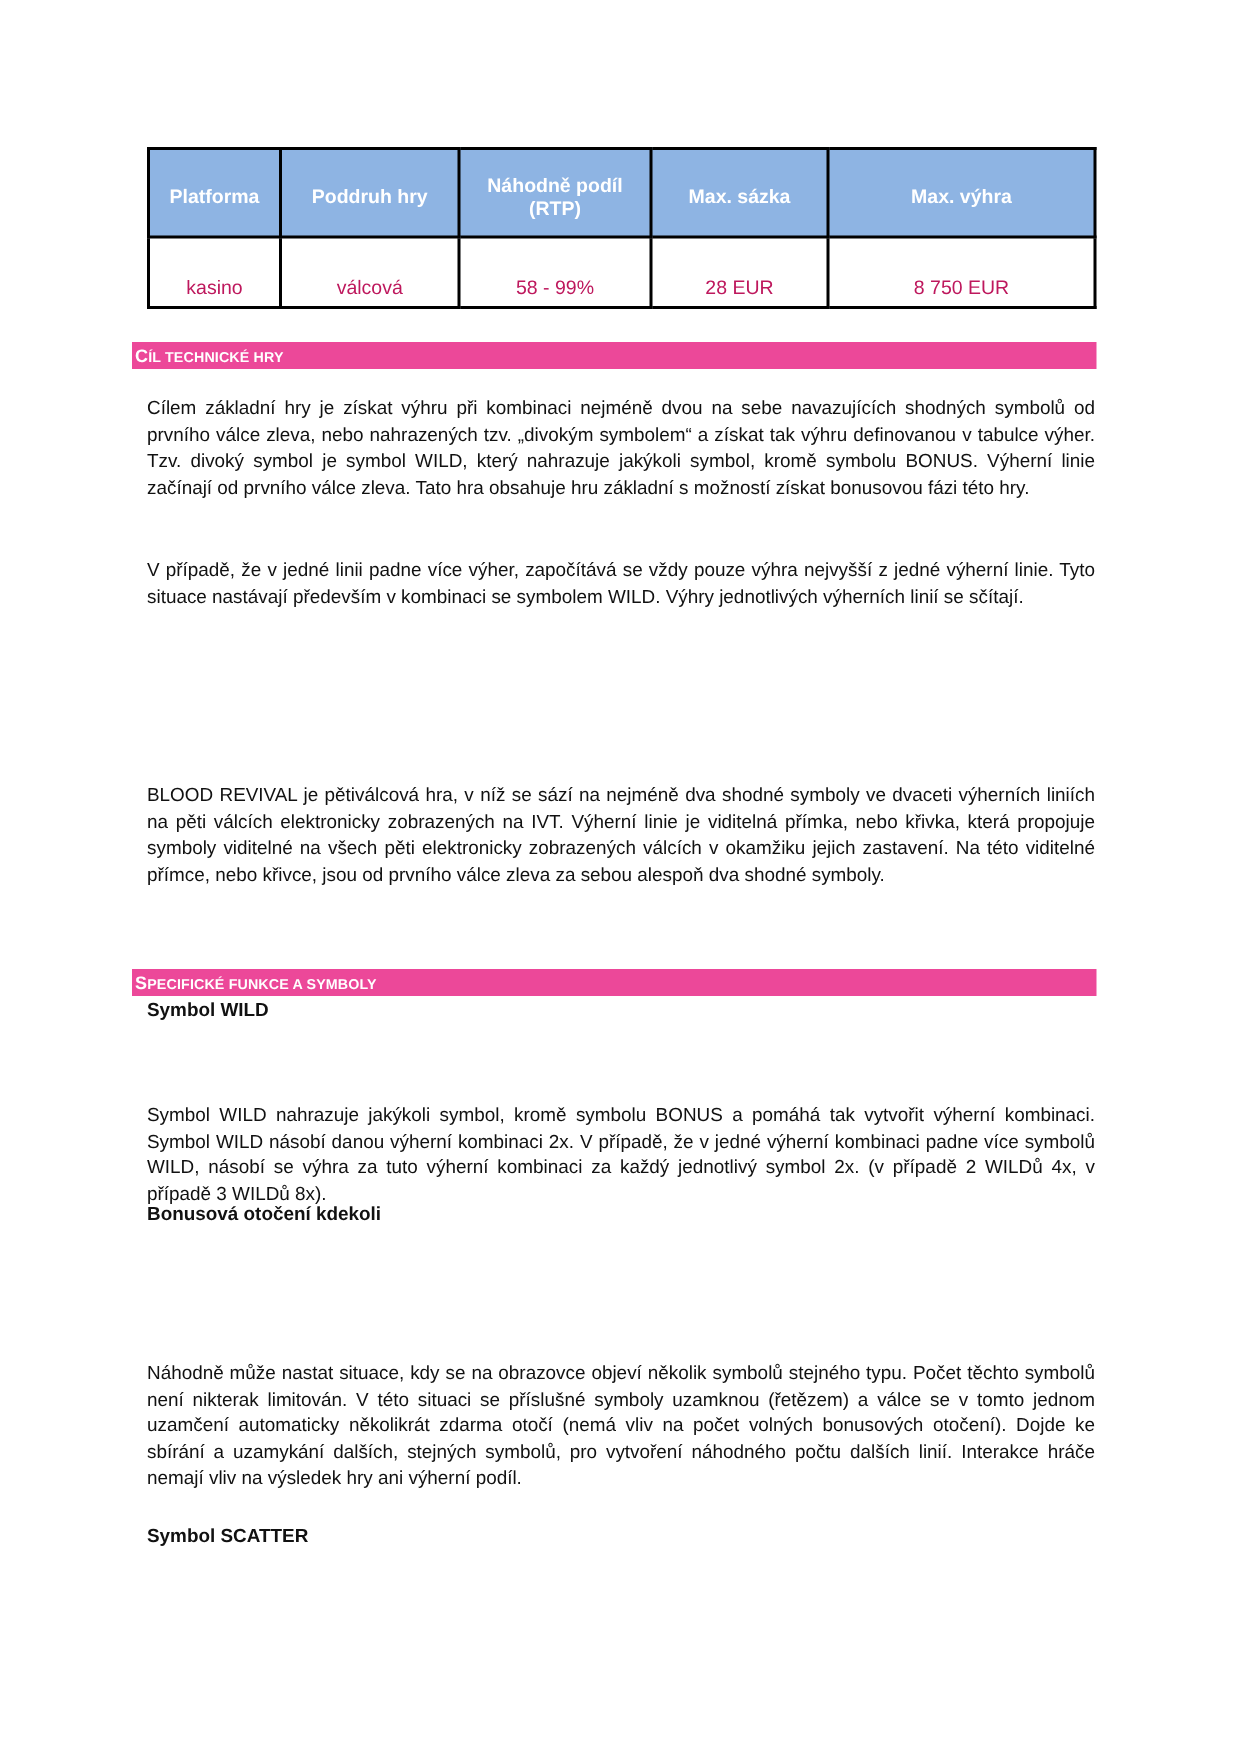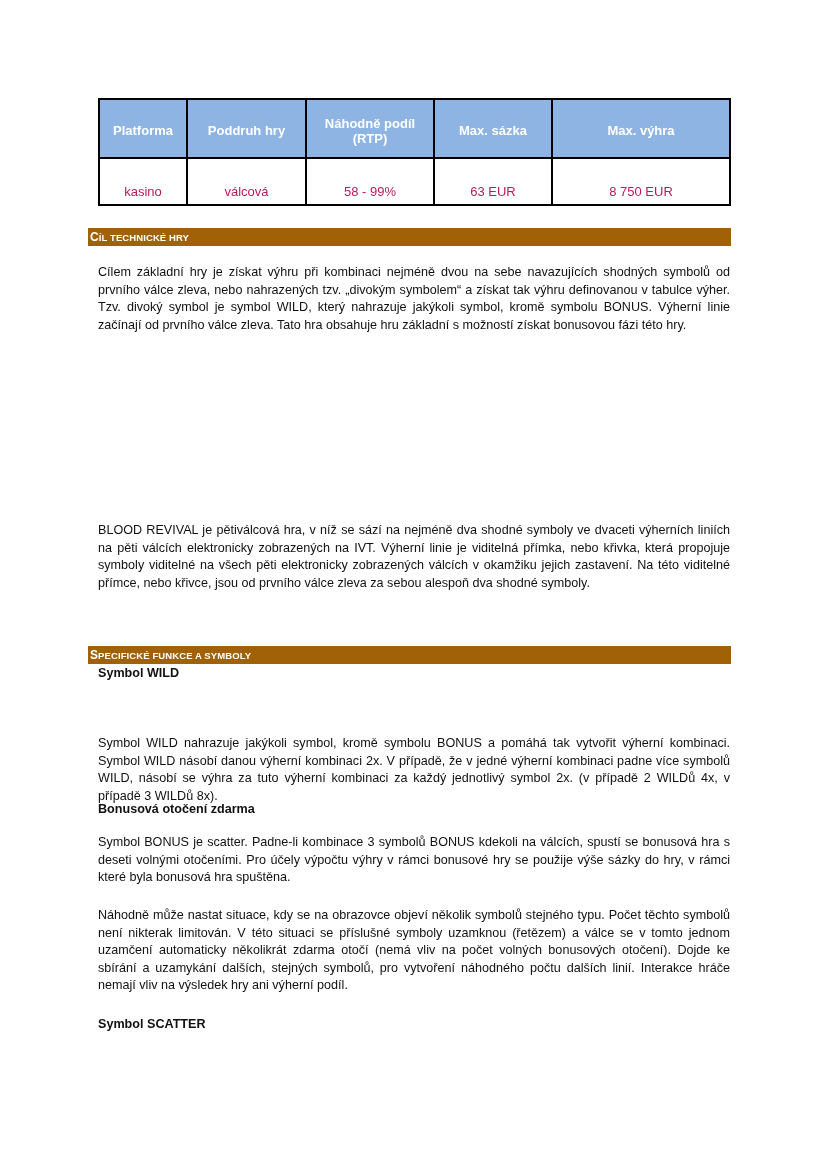--- a/index.html
+++ b/index.html
@@ -25,21 +25,21 @@
       vertical-align: middle; padding-top: 4px;
     }
     .info-table td {
       height: 40px; vertical-align: bottom; padding-bottom: 5px;
       color: #be185d;
     }
 
     
     .section-bar {
       position: absolute; left: 88px; width: 643px; height: 18px;
-      background: #a16207; color: #ffffff;
+      background: #ec4899; color: #ffffff;
       font-size: 10px; font-weight: bold; line-height: 18px;
       padding-left: 2px; box-sizing: border-box;
       letter-spacing: 0.1px;
     }
     .section-bar .big { font-size: 12px; }
 
     
     .para {
       position: absolute; left: 98px; width: 632px;
       font-size: 12.6px; line-height: 17.6px;
@@ -70,42 +70,42 @@
         <th>Náhodně podíl (RTP)</th>
         <th>Max. sázka</th>
         <th>Max. výhra</th>
       </tr>
     </thead>
     <tbody>
       <tr>
         <td>kasino</td>
         <td>válcová</td>
         <td>58 - 99%</td>
-        <td>63 EUR</td>
+        <td>28 EUR</td>
         <td>8 750 EUR</td>
       </tr>
     </tbody>
   </table>
 
   <div class="section-bar" style="top:228px;">
     <span class="big">C</span><span class="sc">íl technické hry</span>
   </div>
   <p class="para" style="top:264px;">Cílem základní hry je získat výhru při kombinaci nejméně dvou na sebe navazujících shodných symbolů od prvního válce zleva, nebo nahrazených tzv. „divokým symbolem“ a získat tak výhru definovanou v tabulce výher. Tzv. divoký symbol je symbol WILD, který nahrazuje jakýkoli symbol, kromě symbolu BONUS. Výherní linie začínají od prvního válce zleva. Tato hra obsahuje hru základní s možností získat bonusovou fázi této hry.</p>
+  <p class="para" style="top:372px;">V případě, že v jedné linii padne více výher, započítává se vždy pouze výhra nejvyšší z jedné výherní linie. Tyto situace nastávají především v kombinaci se symbolem WILD. Výhry jednotlivých výherních linií se sčítají.</p>
 
   <p class="para" style="top:522px;">BLOOD REVIVAL je pětiválcová hra, v níž se sází na nejméně dva shodné symboly ve dvaceti výherních liniích na pěti válcích elektronicky zobrazených na IVT. Výherní linie je viditelná přímka, nebo křivka, která propojuje symboly viditelné na všech pěti elektronicky zobrazených válcích v okamžiku jejich zastavení. Na této viditelné přímce, nebo křivce, jsou od prvního válce zleva za sebou alespoň dva shodné symboly.</p>
 
   <div class="section-bar" style="top:646px;">
     <span class="big">S</span><span class="sc">pecifické funkce a symboly</span>
   </div>
 
   <p class="subhead" style="top:665px;">Symbol WILD</p>
   <p class="para" style="top:735px;">Symbol WILD nahrazuje jakýkoli symbol, kromě symbolu BONUS a pomáhá tak vytvořit výherní kombinaci. Symbol WILD násobí danou výherní kombinaci 2x. V případě, že v jedné výherní kombinaci padne více symbolů WILD, násobí se výhra za tuto výherní kombinaci za každý jednotlivý symbol 2x. (v případě 2 WILDů 4x, v případě 3 WILDů 8x).</p>
 
-  <p class="subhead" style="top:801px;">Bonusová otočení zdarma</p>
-  <p class="para" style="top:834px;">Symbol BONUS je scatter. Padne-li kombinace 3 symbolů BONUS kdekoli na válcích, spustí se bonusová hra s deseti volnými otočeními. Pro účely výpočtu výhry v rámci bonusové hry se použije výše sázky do hry, v rámci které byla bonusová hra spuštěna.</p>
+  <p class="subhead" style="top:801px;">Bonusová otočení kdekoli</p>
   <p class="para" style="top:907px;">Náhodně může nastat situace, kdy se na obrazovce objeví několik symbolů stejného typu. Počet těchto symbolů není nikterak limitován. V této situaci se příslušné symboly uzamknou (řetězem) a válce se v tomto jednom uzamčení automaticky několikrát zdarma otočí (nemá vliv na počet volných bonusových otočení). Dojde ke sbírání a uzamykání dalších, stejných symbolů, pro vytvoření náhodného počtu dalších linií. Interakce hráče nemají vliv na výsledek hry ani výherní podíl.</p>
 
   <p class="subhead" style="top:1016px;">Symbol SCATTER</p>
 </div>
 
 <style>
   .section-bar .sc { text-transform: uppercase; font-size: 9.5px; }
   .section-bar .big { text-transform: uppercase; }
 </style>
 

